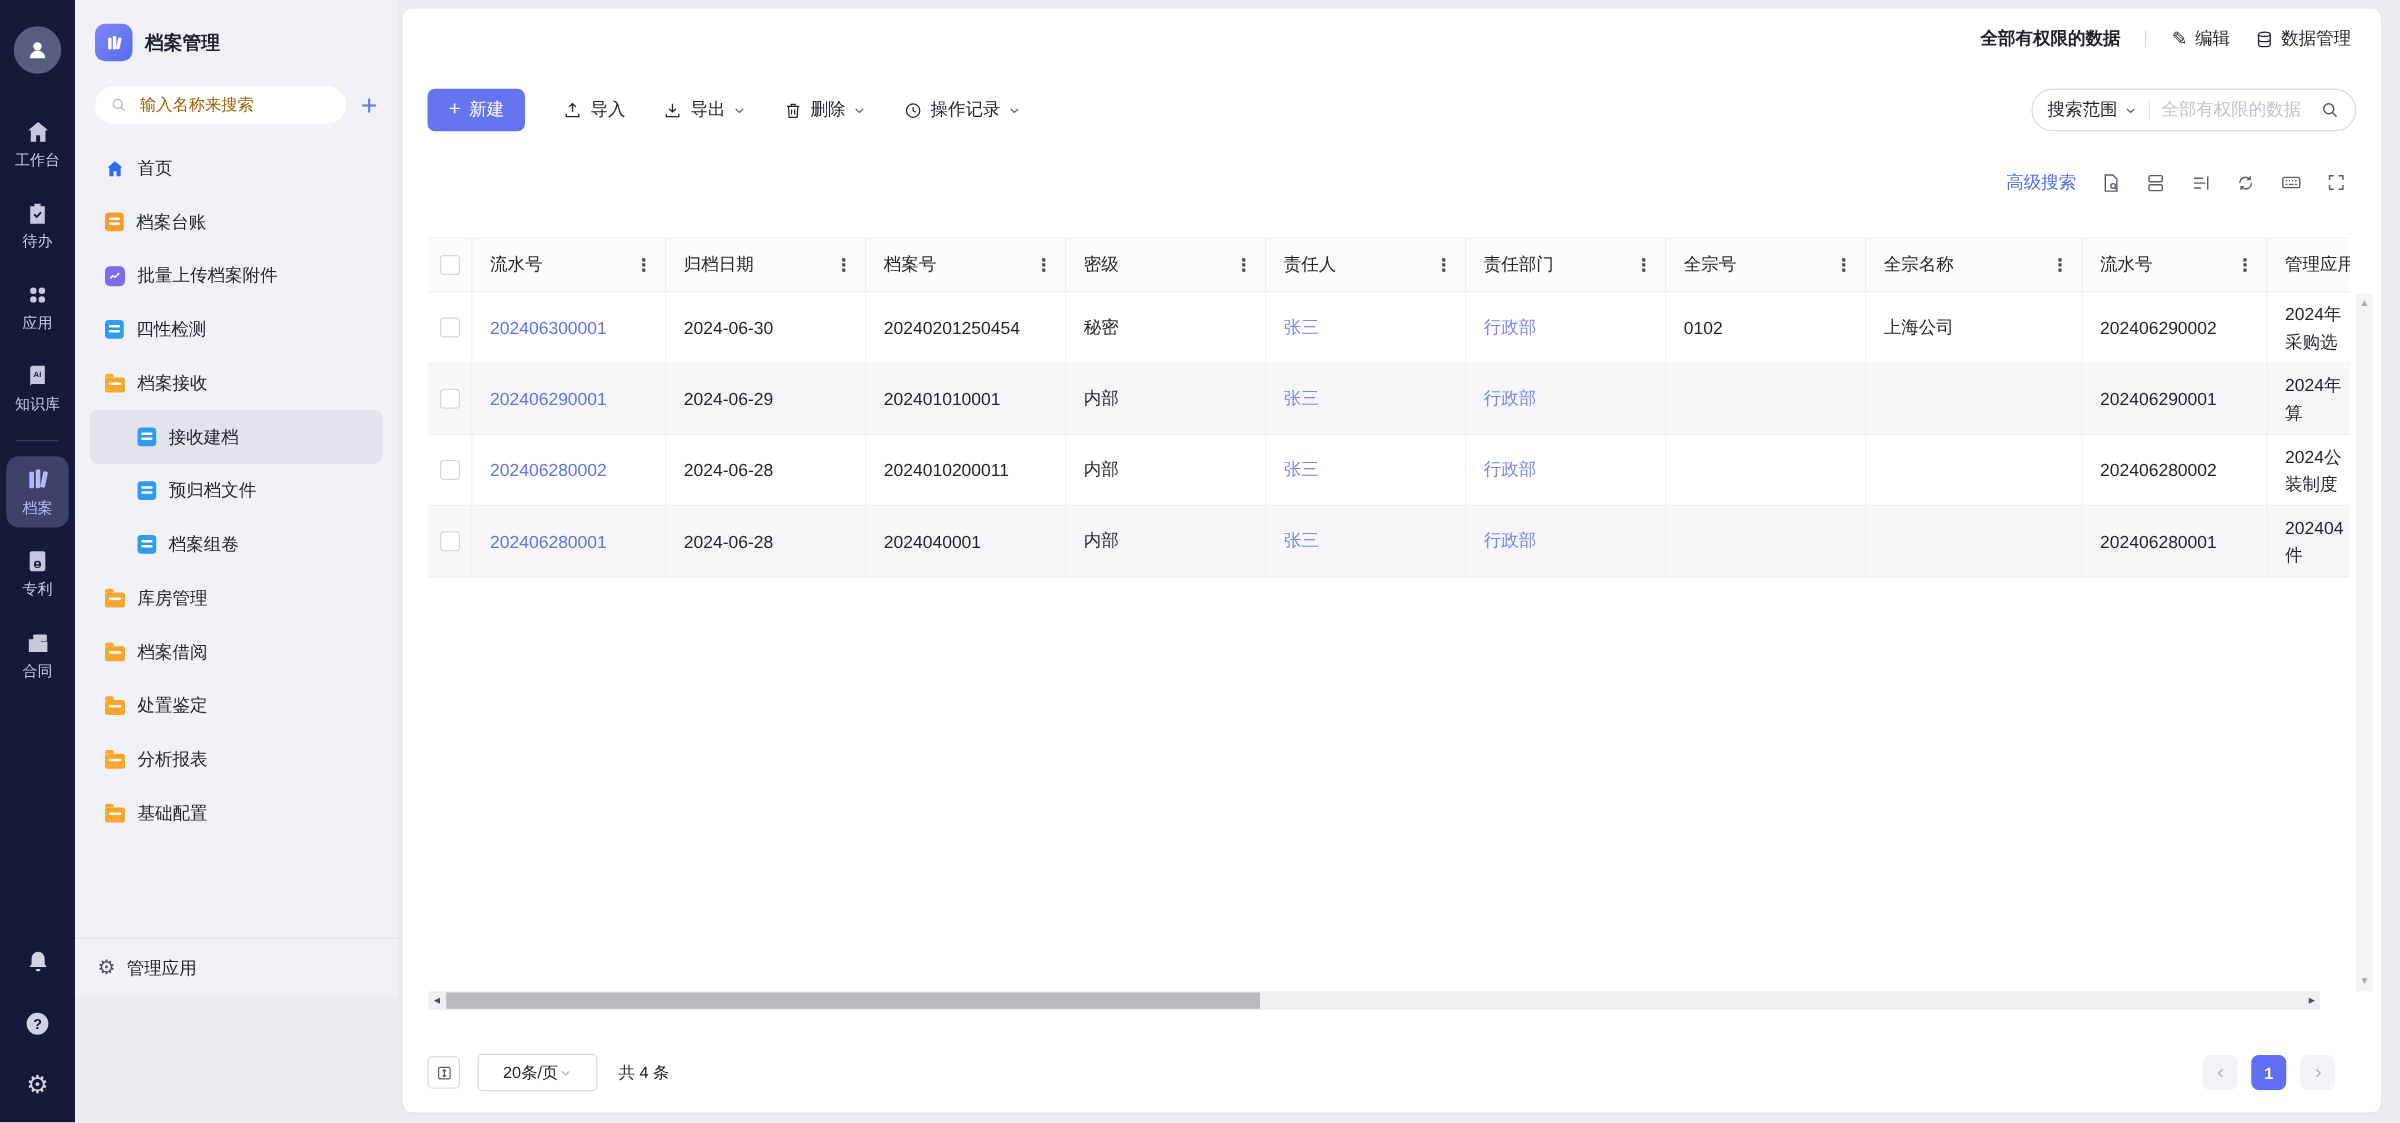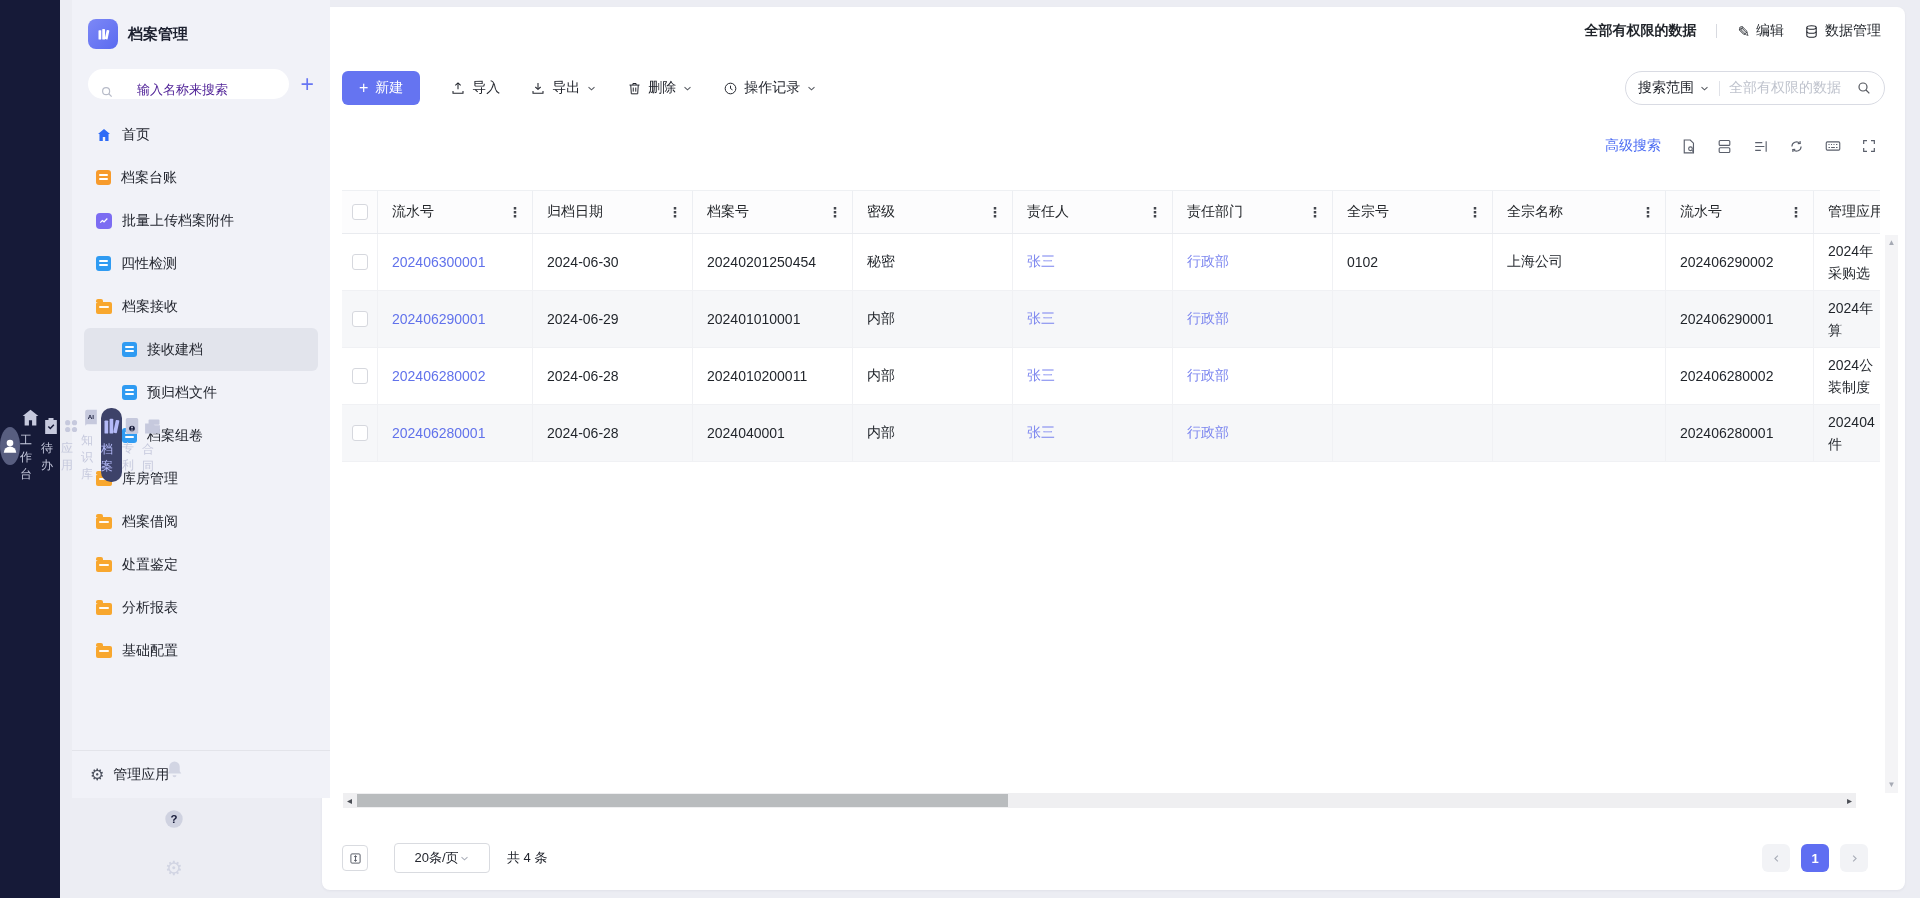--- a/index.html
+++ b/index.html
@@ -1,37 +1,37 @@
 <!DOCTYPE html>
 <html><head>
 <meta charset="utf-8">
 <style>
   * { margin:0; padding:0; box-sizing:border-box; }
   html,body { width:1920px; height:898px; overflow:hidden; }
   body { font-family:"Liberation Sans","DejaVu Sans",sans-serif; background:#ecedf3; position:relative; color:#1f2329; }
   svg { display:block; }
 
   
-  .rail { position:absolute; left:0; top:0; width:60px; height:898px; background:#161a38; display:flex; flex-direction:row; align-items:center; z-index:5; }
+  .rail { position:absolute; left:0; top:0; width:60px; height:898px; background:#161a38; display:flex; flex-direction:column; align-items:center; z-index:5; }
   .rail-avatar { width:38px; height:38px; border-radius:50%; background:#585e80; margin:21px 0 28px; display:flex; align-items:center; justify-content:center; cursor:pointer; }
   .rail-item { width:50px; padding:8px 0 7px; margin-bottom:9px; display:flex; flex-direction:column; align-items:center; gap:4px; color:#c6c9dd; font-size:12px; border-radius:10px; cursor:pointer; }
   .rail-item svg { fill:#c6c9dd; }
   .rail-item.active { background:#3d4269; color:#b4baf8; }
   .rail-item.active svg { fill:#b4baf8; }
   .rail-divider { width:34px; height:1px; background:#383e63; margin:4px 0 12px; }
   .rail-bottom { margin-top:auto; display:flex; flex-direction:column; align-items:center; gap:28px; padding-bottom:20px; }
   .rail-glyph { font-size:20px; color:#d2d5e3; line-height:1; cursor:pointer; }
 
   
-  .sidebar { position:absolute; left:72px; top:0; width:258px; height:798px; background:#f1f2f8; display:flex; flex-direction:column; z-index:4; }
+  .sidebar { position:absolute; left:60px; top:0; width:258px; height:798px; background:#f1f2f8; display:flex; flex-direction:column; z-index:4; }
   .sb-header { display:flex; align-items:center; gap:10px; padding:19px 16px 12px; }
   .sb-logo { width:30px; height:30px; border-radius:8px; background:linear-gradient(135deg,#7d88f6,#5a6af0); display:flex; align-items:center; justify-content:center; }
   .sb-title { font-size:15px; font-weight:bold; color:#1d2130; }
   .sb-search-row { display:flex; align-items:center; gap:12px; padding:8px 16px 12px; }
-  .sb-search { flex:1; height:30px; background:#ffffff; border-radius:16px; display:flex; align-items:flex-end; gap:23px; padding:0 12px; color:#4c1d95; font-size:13px; cursor:text; }
+  .sb-search { flex:1; height:30px; background:#ffffff; border-radius:16px; display:flex; align-items:center; gap:10px; padding:0 12px; color:#a16207; font-size:13px; cursor:text; }
   .sb-plus { color:#6776f3; font-size:23px; font-weight:400; line-height:1; cursor:pointer; }
   .sb-menu { flex:1; overflow:hidden; padding:2px 12px 0; }
   .sb-item { height:43px; display:flex; align-items:center; gap:10px; padding:0 12px; font-size:14px; color:#23262f; border-radius:6px; cursor:pointer; }
   .sb-item.sub { padding-left:38px; }
   .sb-item.active { background:#e2e4ec; }
   .sb-footer { border-top:1px solid #e3e4ea; height:48px; display:flex; align-items:center; gap:9px; font-size:14px; color:#23262f; padding:0 18px; cursor:pointer; }
   .gear-sm { font-size:16px; color:#4c515e; line-height:1; }
 
   
   .ic-doc { width:15px; height:15px; border-radius:3px; position:relative; flex:none; }
@@ -85,21 +85,21 @@
   
   .vscroll { position:absolute; top:228px; right:7px; width:13px; bottom:97px; background:#f4f4f6; display:flex; flex-direction:column; align-items:center; justify-content:space-between; padding:4px 0; }
   .vs-arrow { font-size:8px; color:#a6aab4; line-height:1; cursor:pointer; }
   .hscroll { position:absolute; left:21px; right:49px; bottom:82px; height:15px; background:#efeff1; display:flex; align-items:center; justify-content:space-between; padding:0 4px; }
   .hs-arrow { font-size:10px; color:#4b4e55; line-height:1; cursor:pointer; z-index:2; }
   .hs-thumb { position:absolute; left:14px; top:1px; bottom:1px; width:43%; background:#b9bcbe; cursor:grab; }
 
   
   .card-footer { position:absolute; left:20px; right:37px; bottom:16px; height:32px; display:flex; align-items:center; }
   .rowh-btn { width:26px; height:26px; border:1px solid #d9dbe0; border-radius:4px; display:flex; align-items:center; justify-content:center; color:#5a5f69; cursor:pointer; background:#fff; }
-  .page-size { margin-left:26px; height:30px; min-width:96px; border:1px solid #d9dbe0; border-radius:4px; background:#fff; display:flex; align-items:center; justify-content:center; gap:0; font-size:13px; color:#23262e; padding:0 10px; cursor:pointer; }
+  .page-size { margin-left:14px; height:30px; min-width:96px; border:1px solid #d9dbe0; border-radius:4px; background:#fff; display:flex; align-items:center; justify-content:center; gap:0; font-size:13px; color:#23262e; padding:0 10px; cursor:pointer; }
   .total-text { margin-left:17px; font-size:13px; color:#23262e; }
   .pager { margin-left:auto; display:flex; align-items:center; gap:11px; }
   .pg-btn { width:28px; height:28px; border-radius:6px; background:#f2f3f6; color:#a9adb8; display:flex; align-items:center; justify-content:center; font-size:13px; cursor:pointer; }
   .pg-cur { width:28px; height:28px; border-radius:6px; background:#5f6ef2; color:#fff; display:flex; align-items:center; justify-content:center; font-size:13px; font-weight:bold; cursor:pointer; }
 </style>
 </head>
 <body>
 
 <div class="rail">
   <div class="rail-avatar">

